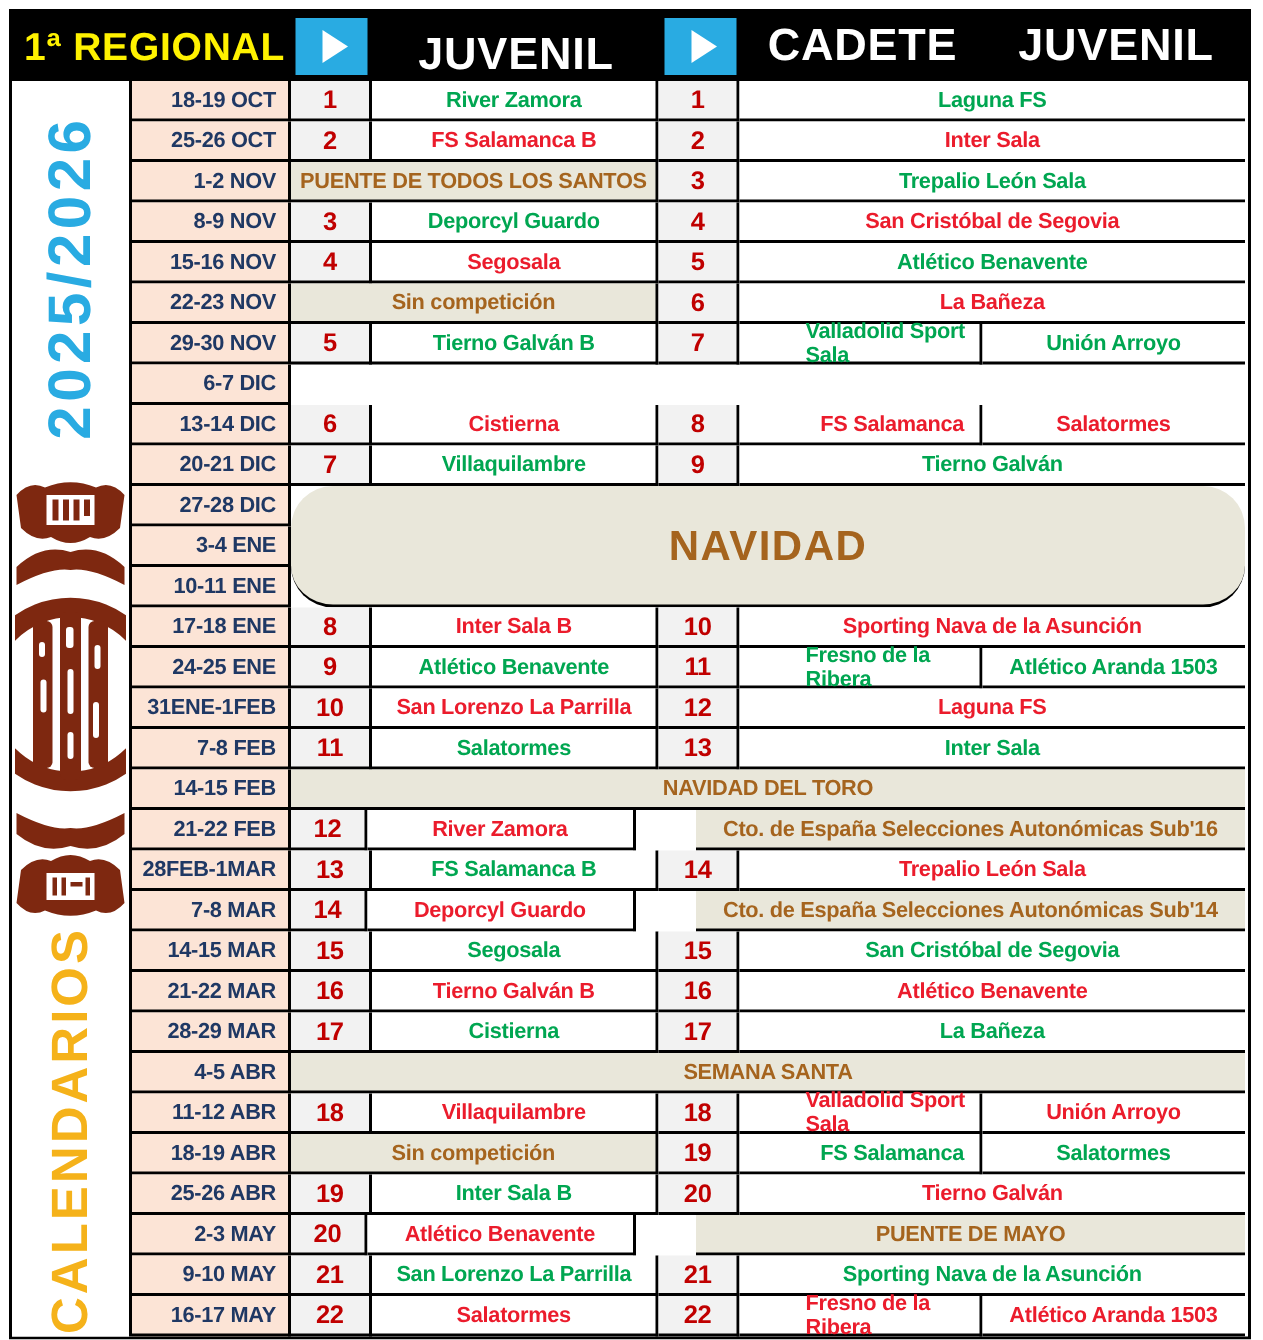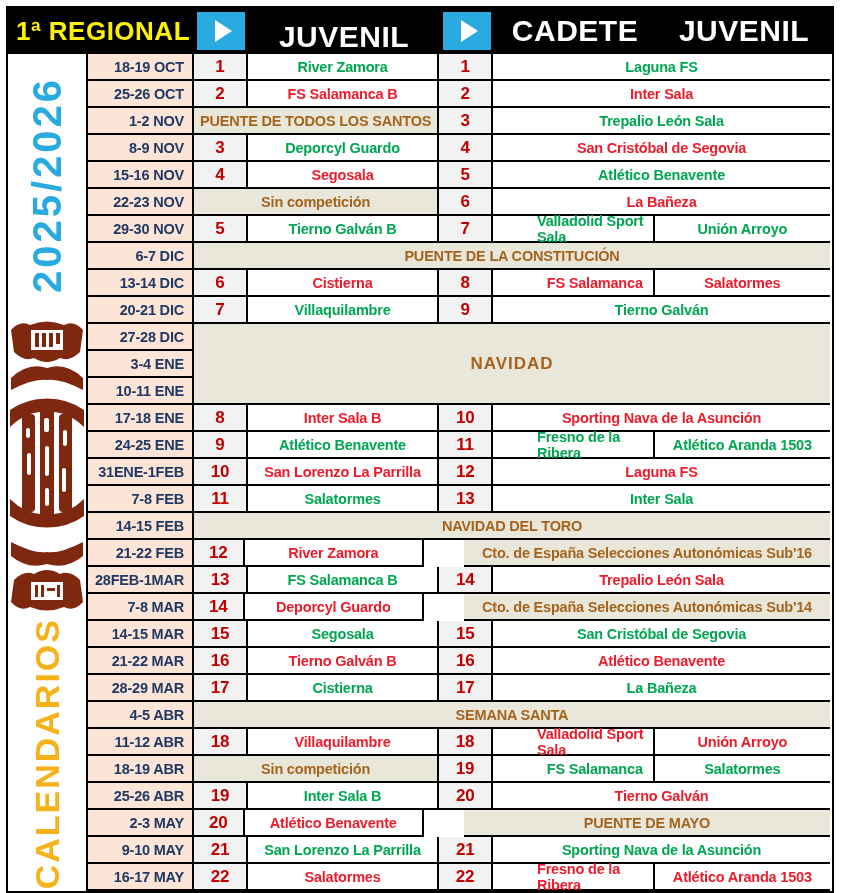--- a/index.html
+++ b/index.html
@@ -42,21 +42,21 @@
   .row{display:flex;}
   .datecol{display:flex; flex-direction:column;text-align:center;}
   .cell{border-right:2px solid var(--line); border-bottom:2px solid var(--line);
     display:flex; align-items:center; justify-content:center;
     font-weight:bold; font-size:14.5px; letter-spacing:-0.2px; height:27px; background:#fff;}
   .date{width:106px; background:var(--date-bg); color:var(--date-text);
     justify-content:flex-end; padding-right:8px;}
   .num{width:54px; background:var(--num-bg); color:var(--num-text); font-size:17px;}
   .team{}
   .event{background:var(--event-bg); color:var(--event-text);}
-  .event.big{font-size:17px; letter-spacing:1px;}
+  .event.big{font-size:28px; letter-spacing:1px;border-radius:28px;}
   .w-jteam{width:192px;} .w-cteam{width:162px;padding-left:44px;} .w-iteam{width:176px;}
   .w-cispan{width:338px;} .w-jevent{width:246px;} .w-cevent{width:392px;margin-left:40px;} .w-full{width:638px;}
   .last{border-right:none;}
   .tall{height:81px;}
 </style>
 </head>
 <body>
 
 <div class="board">
 
@@ -183,21 +183,20 @@
           <div class="cell num">5</div>
           <div class="cell team w-jteam" style="color: rgb(0, 166, 81);">Tierno Galván B</div>
           <div class="cell num">7</div>
           <div class="cell team w-cteam" style="color: rgb(0, 166, 81);">Valladolid Sport Sala</div>
           <div class="cell team w-iteam last" style="color: rgb(0, 166, 81);">Unión Arroyo</div>
         </div>
         <div class="row">
           <div class="datecol">
             <div class="cell date">6-7 DIC</div>
           </div>
-          <div class="cell event w-full last">PUENTE DE LA CONSTITUCIÓN</div>
         </div>
         <div class="row">
           <div class="datecol">
             <div class="cell date">13-14 DIC</div>
           </div>
           <div class="cell num">6</div>
           <div class="cell team w-jteam" style="color: rgb(235, 28, 44);">Cistierna</div>
           <div class="cell num">8</div>
           <div class="cell team w-cteam" style="color: rgb(235, 28, 44);">FS Salamanca</div>
           <div class="cell team w-iteam last" style="color: rgb(235, 28, 44);">Salatormes</div>

